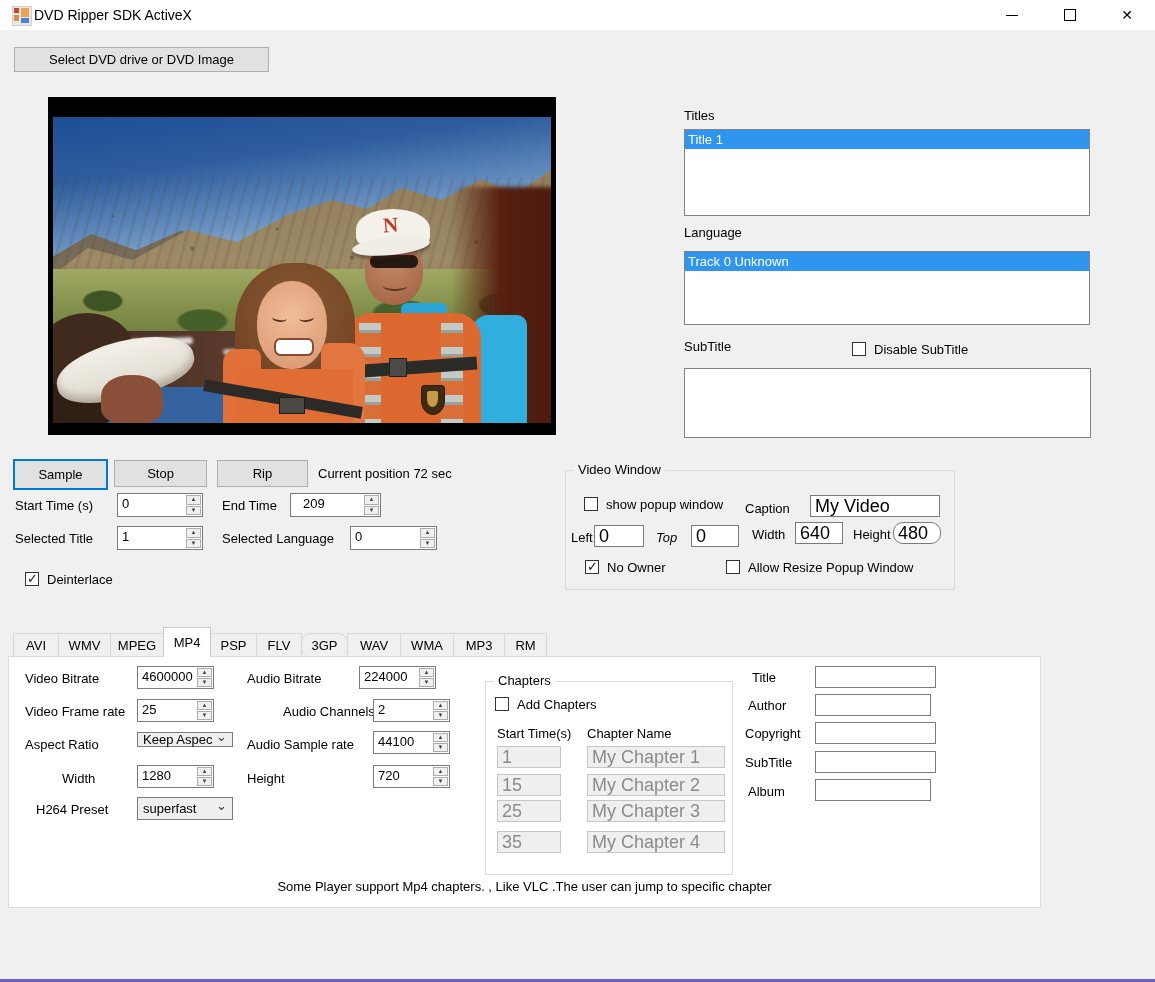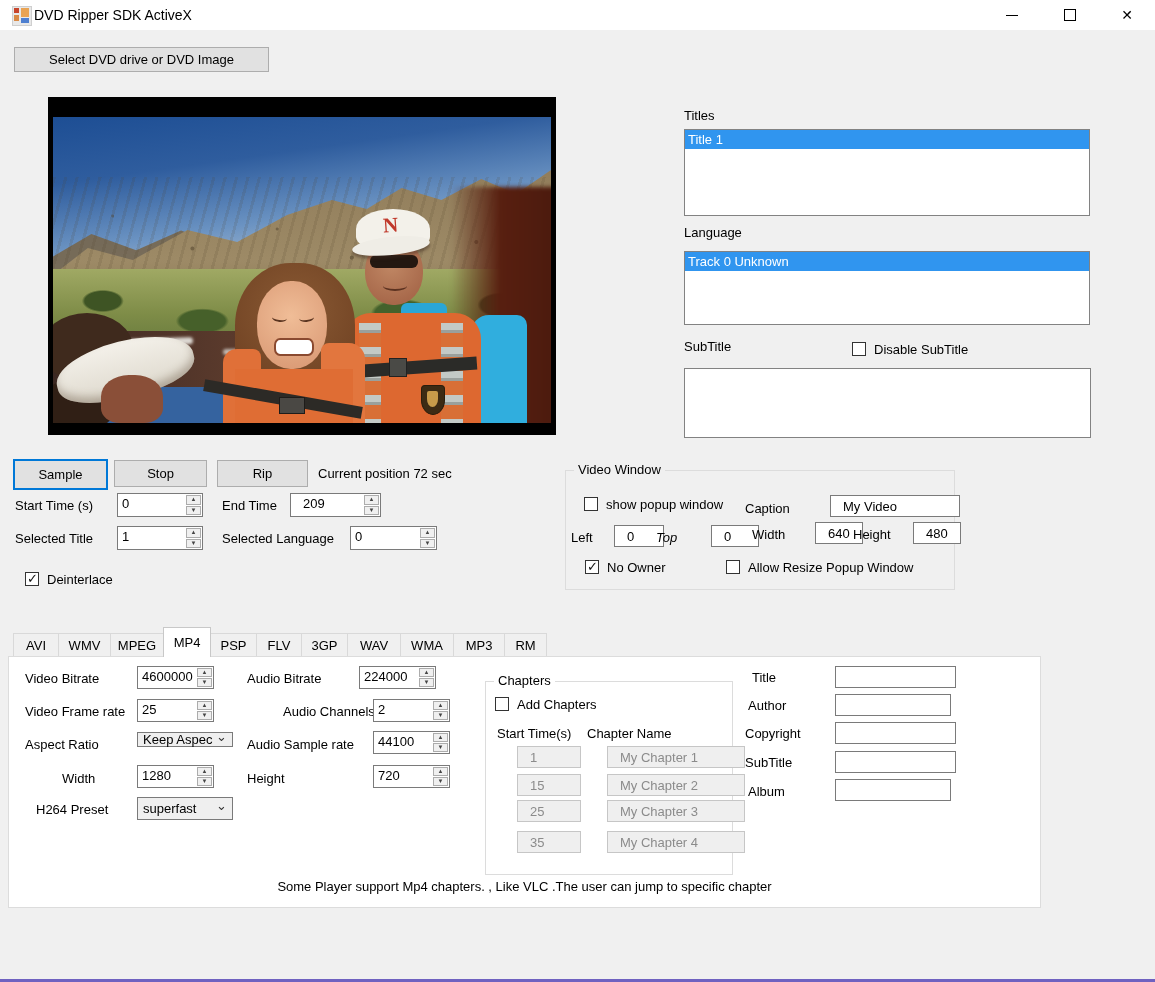--- a/index.html
+++ b/index.html
@@ -17,21 +17,21 @@
   .glyph-min{width:12px;height:0;border-top:1px solid #000;}
   .glyph-max{width:10px;height:10px;border:1px solid #000;}
   .glyph-close{font-size:14px;line-height:14px;}
   
   .btn{position:absolute;background:#e1e1e1;border:1px solid #adadad;display:flex;align-items:center;justify-content:center;font-size:13px;}
   .btn.focus{border:2px solid #0078d7;}
   .lbl{position:absolute;white-space:nowrap;}
   .listbox{position:absolute;background:#fff;border:1px solid #828282;overflow:hidden;}
   .li{height:19px;line-height:19px;padding:0 3px;}
   .li.sel{background:#3095ef;color:#fff;}
-  .txt{position:absolute;background:#fff;border:1px solid #7a7a7a;font-family:inherit;font-size:13px;padding:1px 12px;box-sizing:border-box;outline:none;color:#000;margin-left:20px;}
+  .txt{position:absolute;background:#fff;border:1px solid #7a7a7a;font-family:inherit;font-size:18px;padding:1px 4px;box-sizing:border-box;outline:none;color:#000;}
   .txt:disabled,.txt.dis{background:#efefef;border:1px solid #c6c6c6;color:#8b8b8b;}
   .updown{position:absolute;background:#fff;border:1px solid #7a7a7a;display:flex;box-sizing:border-box;}
   .ud-val{flex:1;font-size:13px;padding:2px 0 0 4px;overflow:hidden;white-space:nowrap;}
   .ud-btns{width:15px;display:flex;flex-direction:column;justify-content:space-between;padding:1px;gap:1px;}
   .ud-b{flex:1;background:#f0f0f0;border:1px solid #acacac;font-size:6px;line-height:7px;text-align:center;color:#444;overflow:hidden;}
   .cb{position:absolute;width:14px;height:14px;background:#fff;border:1px solid #333;box-sizing:border-box;}
   .cb.checked::after{content:"✓";position:absolute;left:1px;top:-2px;font-size:13px;color:#111;}
   .combo{position:absolute;background:#efefef;border:1px solid #7a7a7a;box-sizing:border-box;display:flex;align-items:center;padding-left:5px;font-size:13px;}
   .chev{margin-left:auto;margin-right:5px;color:#333;}
   .chev::after{content:"⌄";font-size:13px;line-height:8px;display:block;margin-top:-6px;}
@@ -243,34 +243,34 @@
   <div class="lbl" style="left:606px;top:497px;">show popup window</div>
   <div class="lbl" style="left:745px;top:501px;">Caption</div>
   <input class="txt" style="left: 810px; top: 495px; width: 130px; height: 22px;" value="My Video">
   <div class="lbl" style="left:571px;top:530px;">Left</div>
   <input class="txt" style="left: 594px; top: 525px; width: 50px; height: 22px;" value="0">
   <div class="lbl" style="left:656px;top:530px;font-style:italic;">Top</div>
   <input class="txt" style="left: 691px; top: 525px; width: 48px; height: 22px;" value="0">
   <div class="lbl" style="left:752px;top:527px;">Width</div>
   <input class="txt" style="left: 795px; top: 522px; width: 48px; height: 22px;" value="640">
   <div class="lbl" style="left:853px;top:527px;">Height</div>
-  <input class="txt" style="left: 893px; top: 522px; width: 48px; height: 22px;" value="480">
+  <input class="txt" style="left: 893px; top: 522px; width: 48px; height: 22px; border-radius: 10px;" value="480">
   <div class="cb checked" style="left:585px;top:560px;"></div>
   <div class="lbl" style="left:607px;top:560px;">No Owner</div>
   <div class="cb" style="left:726px;top:560px;"></div>
   <div class="lbl" style="left:748px;top:560px;">Allow Resize Popup Window</div>
 
   <div class="tabs">
     <div class="tab" style="width:46px;">AVI</div>
     <div class="tab" style="width:53px;">WMV</div>
     <div class="tab" style="width:54px;">MPEG</div>
     <div class="tab sel" style="width:48px;">MP4</div>
     <div class="tab" style="width:47px;">PSP</div>
     <div class="tab" style="width:46px;">FLV</div>
-    <div class="tab" style="width:47px;">3GP</div>
+    <div class="tab" style="width:47px;border-radius:10px;">3GP</div>
     <div class="tab" style="width:54px;">WAV</div>
     <div class="tab" style="width:54px;">WMA</div>
     <div class="tab" style="width:52px;">MP3</div>
     <div class="tab" style="width:43px;">RM</div>
   </div>
   <div class="tabpanel"></div>
 
   <div class="lbl" style="left:25px;top:671px;z-index:2;">Video Bitrate</div>
   <div class="updown" style="left:137px;top:666px;width:77px;height:23px;z-index:2;">
     <div class="ud-val">4600000</div>

